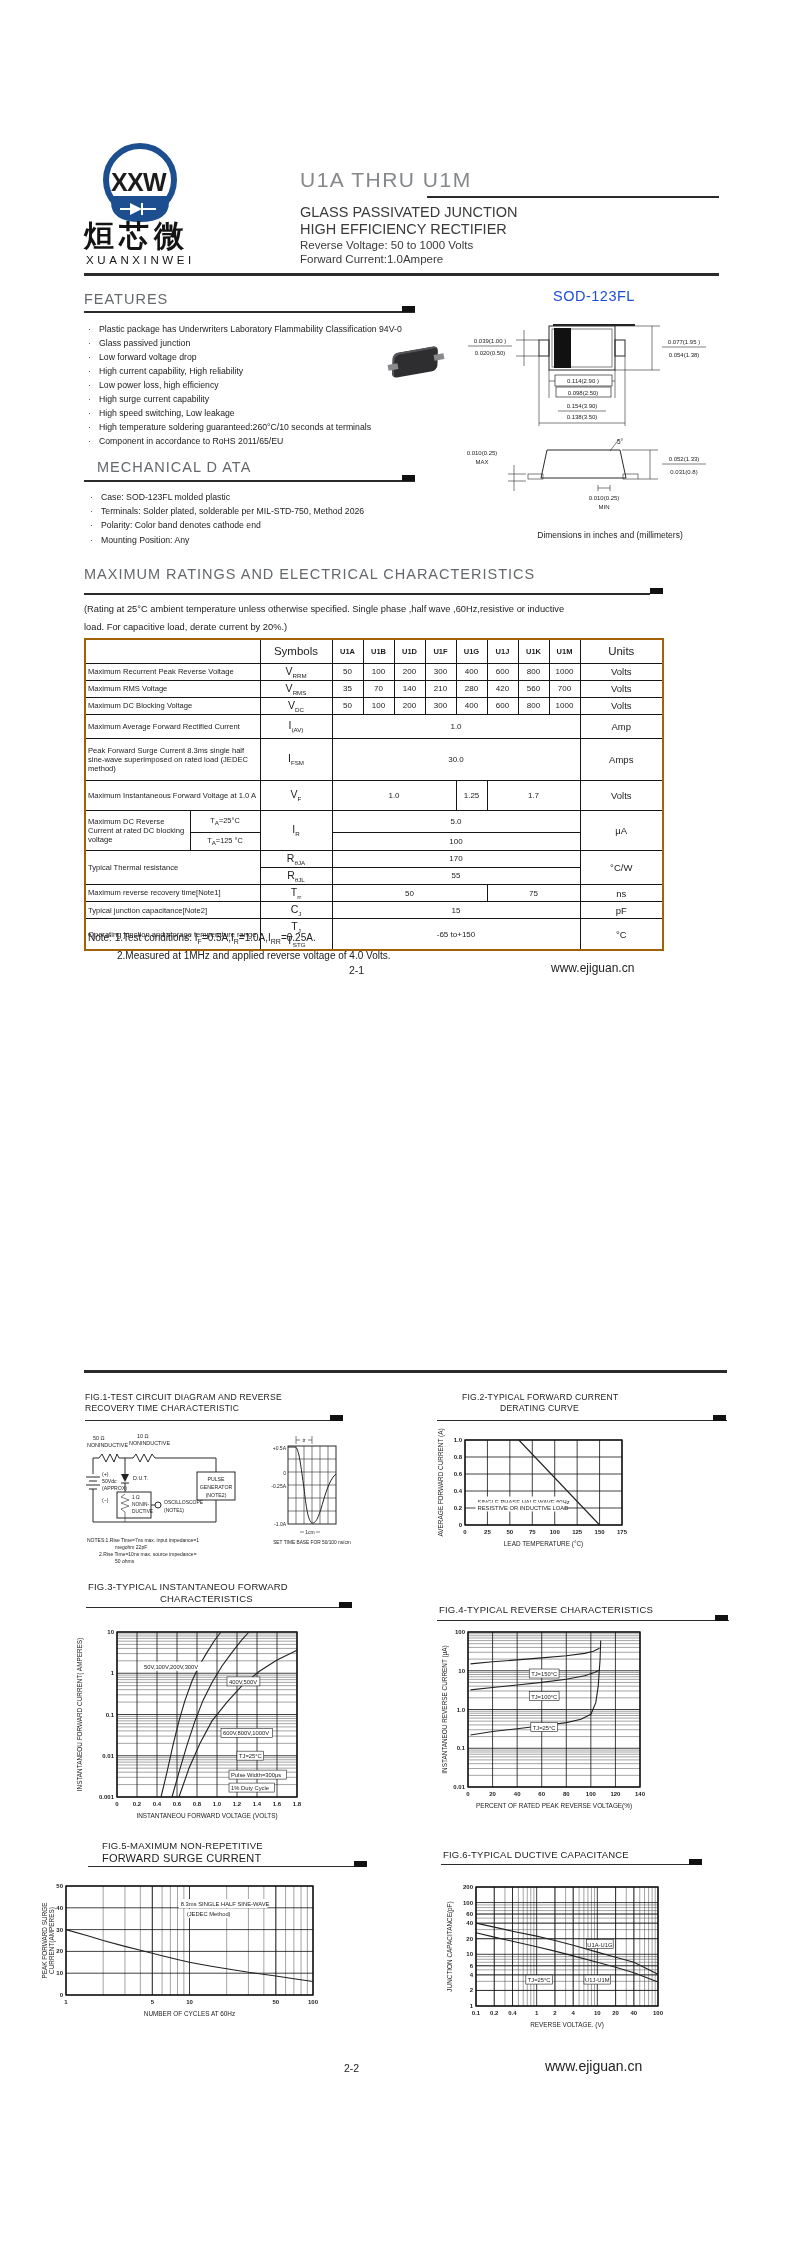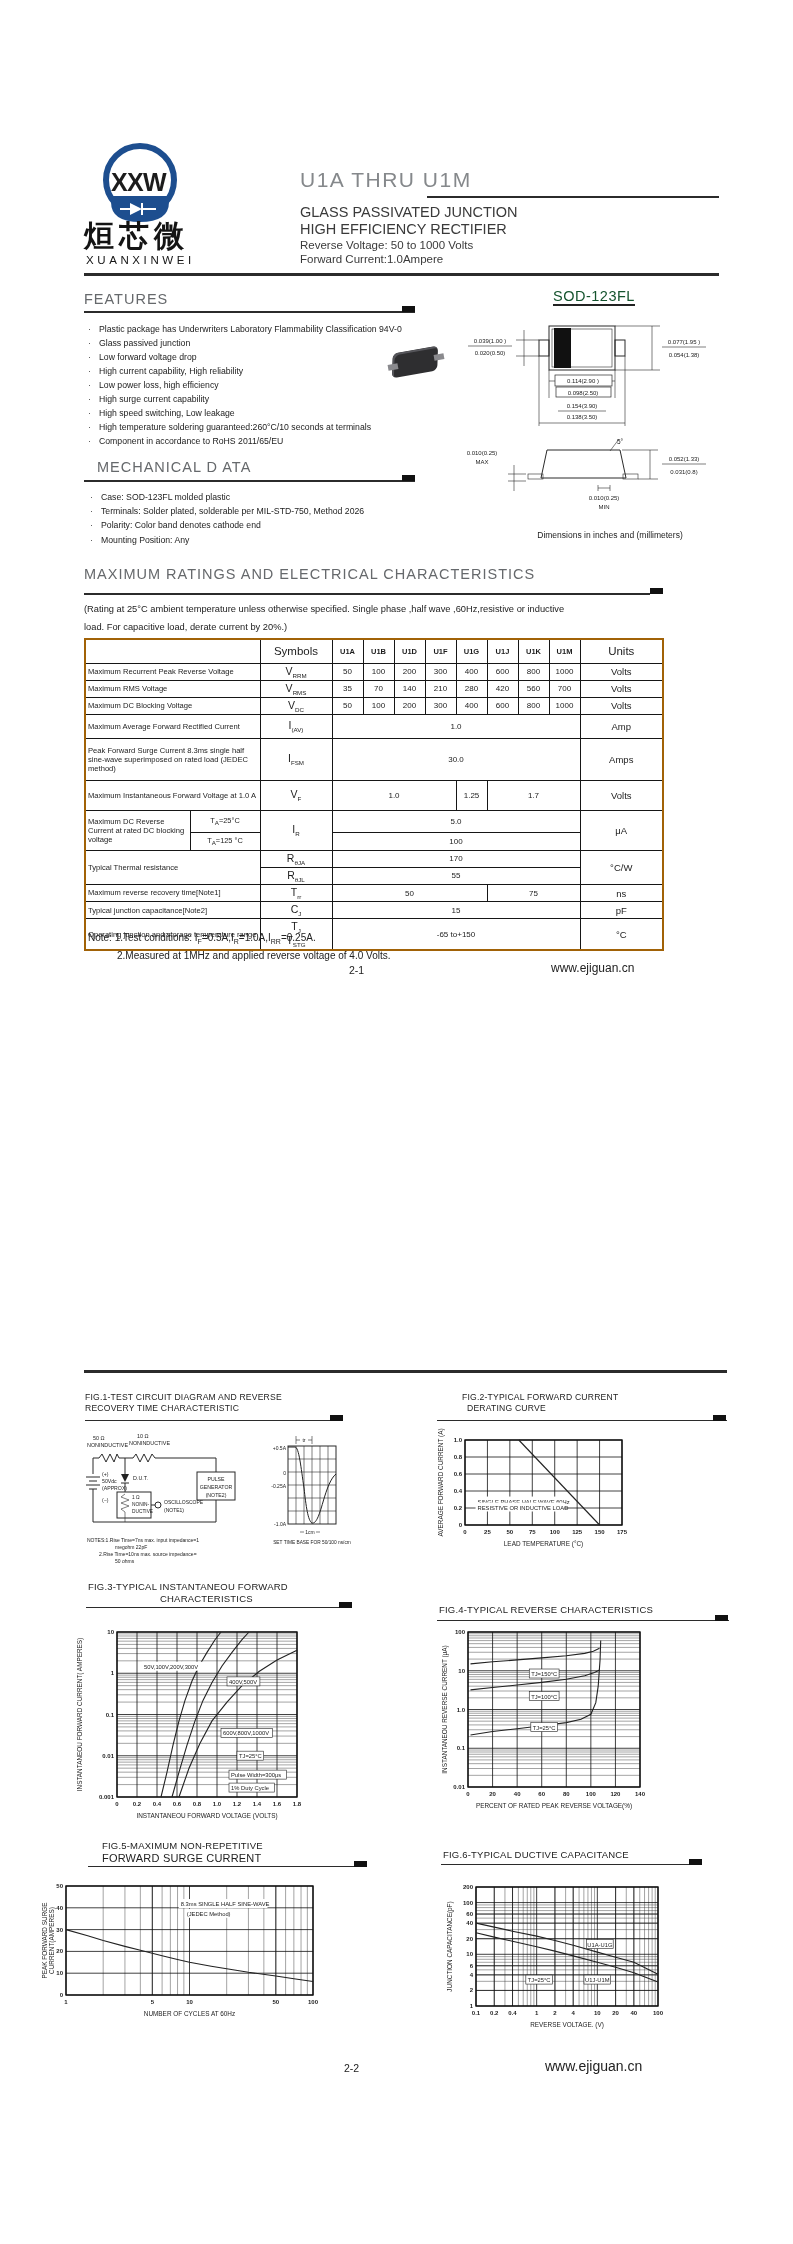--- a/index.html
+++ b/index.html
@@ -121,21 +121,21 @@
         <span>Mounting Position:  Any</span>
       </div>
   </div>
 
   <div class="abs" style="left:388px;top:344px;width:56px;height:34px;">
     <div style="position:absolute;left:4px;top:6px;width:46px;height:24px;background:#2e2e30;border-radius:5px;transform:rotate(-10deg) skewX(-12deg);box-shadow:2px 2px 0 #55555a inset;"></div>
     <div style="position:absolute;left:0px;top:20px;width:10px;height:6px;background:#8a8a8e;transform:rotate(-10deg);"></div>
     <div style="position:absolute;left:46px;top:10px;width:10px;height:6px;background:#8a8a8e;transform:rotate(-10deg);"></div>
   </div>
 
-  <div class="abs" style="left:553px;top:288px;font-size:14.5px;color:#14532d;letter-spacing:.5px;border-bottom:2px solid #222;padding-bottom:0;">SOD-123FL</div>
+  <div class="abs" style="left:553px;top:288px;font-size:14.5px;color:#1d4ed8;letter-spacing:.5px;border-bottom:2px solid #222;padding-bottom:20px;">SOD-123FL</div>
   <svg class="abs" style="left:452px;top:318px;" width="270" height="212" viewBox="0 0 270 212">
 
     <rect x="87" y="22" width="10" height="16" class="ln"></rect>
     <rect x="163" y="22" width="10" height="16" class="ln"></rect>
     <rect x="97" y="8" width="66" height="44" class="ln" stroke-width="1.3"></rect>
     <rect x="100" y="11" width="60" height="38" class="thin"></rect>
     <rect x="102" y="10" width="17" height="40" fill="#111"></rect>
 
     <text x="38" y="25" font-size="6" text-anchor="middle">0.039(1.00 )</text>
     <line x1="16" y1="28" x2="60" y2="28" class="thin"></line>
@@ -341,21 +341,21 @@
   <div class="abs ftr" style="left:551px;top:961px;font-size:12px;">www.ejiguan.cn</div>
 
   <div class="abs rule" style="left:84px;top:1370px;width:643px;height:3px;"></div>
 
   <div class="abs figtitle" style="left:85px;top:1392px;">FIG.1-TEST CIRCUIT DIAGRAM AND REVERSE</div>
   <div class="abs figtitle" style="left:85px;top:1403px;">RECOVERY TIME CHARACTERISTIC</div>
   <div class="abs rule" style="left:85px;top:1420px;width:258px;height:1.2px;"></div>
   <div class="abs tick" style="left:330px;top:1415px;"></div>
 
   <div class="abs figtitle" style="left:462px;top:1392px;">FIG.2-TYPICAL FORWARD CURRENT</div>
-  <div class="abs figtitle" style="left:467px;top:1403px;">DERATING CURVE</div>
+  <div class="abs figtitle" style="left:500px;top:1403px;">DERATING CURVE</div>
   <div class="abs rule" style="left:437px;top:1420px;width:290px;height:1.2px;"></div>
   <div class="abs tick" style="left:713px;top:1415px;"></div>
 
   <svg class="abs" style="left:85px;top:1428px;" width="305" height="152" viewBox="0 0 305 152">
     <text x="8" y="12" font-size="5.4">50 Ω</text>
     <text x="2" y="19" font-size="5.4">NONINDUCTIVE</text>
     <text x="52" y="10" font-size="5.4">10 Ω</text>
     <text x="44" y="17" font-size="5.4">NONINDUCTIVE</text>
     <path d="M8,30 H14 L17,26 21,34 25,26 29,34 32,26 34,30 H48 L51,26 55,34 59,26 63,34 67,26 70,30 H131" class="ln"></path>
     <path d="M8,30 V46" class="ln"></path>

